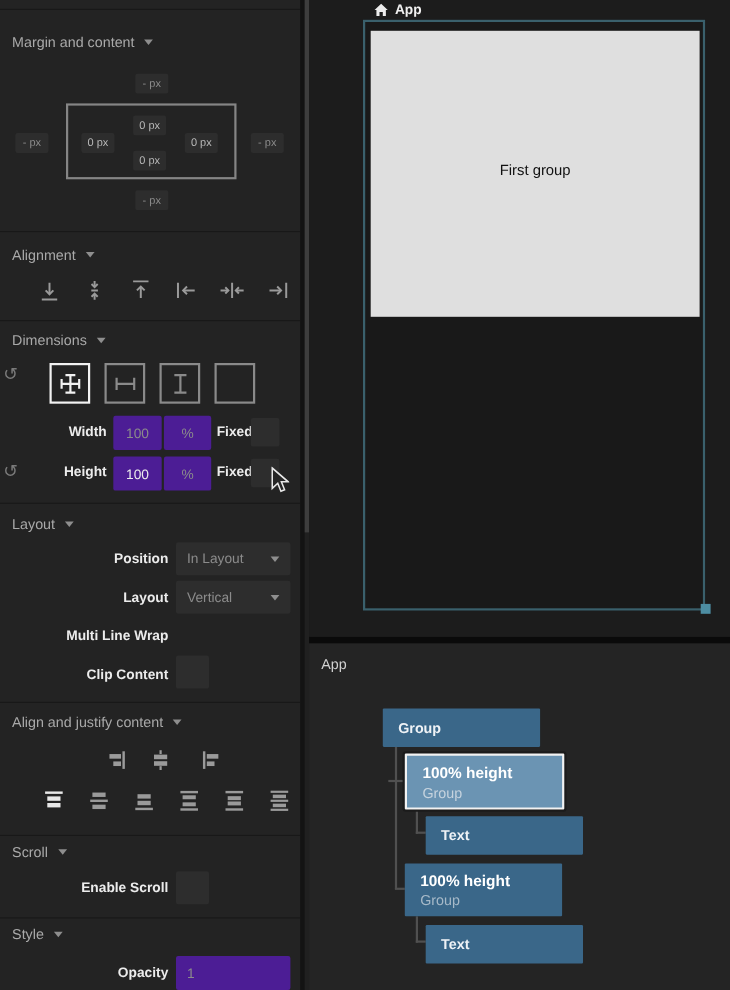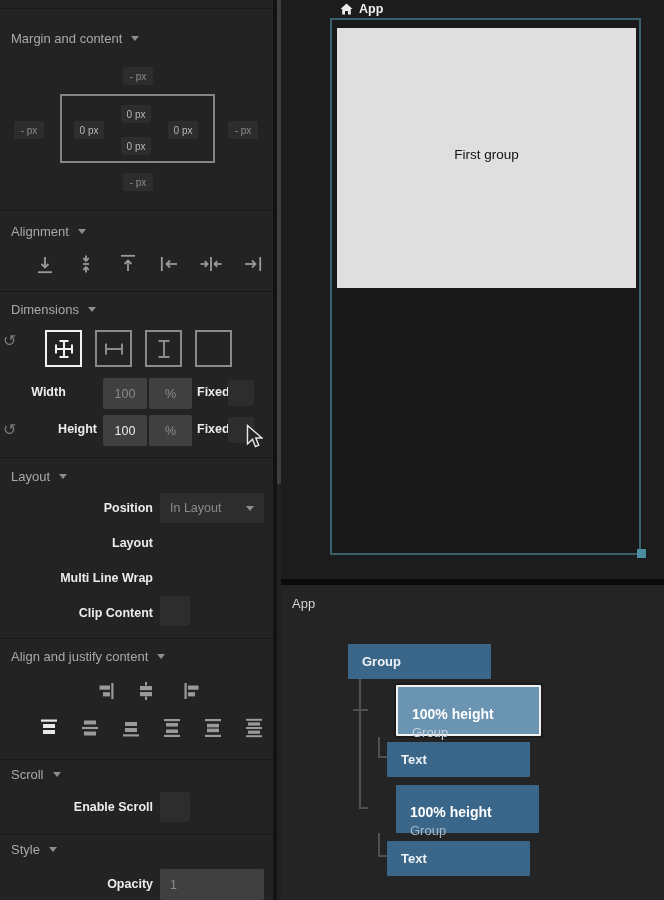--- a/index.html
+++ b/index.html
@@ -20,21 +20,21 @@
   .badge.dash { color:#8b8b8b; }
   .padrect { position:absolute; left:60px; top:94px; width:155px; height:69px;
              border:2px solid #858585; }
   .icnbtn { position:absolute; width:26px; height:26px; display:flex; align-items:center; justify-content:center; }
   .dimbox { position:absolute; width:37px; height:37px; border:2px solid #8a8a8a;
             display:flex; align-items:center; justify-content:center; }
   .dimbox.sel { border-color:#f2f2f2; }
   .refresh { position:absolute; color:#7a7a7a; font-size:16px; line-height:16px; }
   .flabel { position:absolute; font-size:12.5px; font-weight:700; color:#ececec; }
   .r { width:152px; left:1px; text-align:right; }
-  .numbox { position:absolute; height:31px; background:#404040; border-radius:2px;
+  .numbox { position:absolute; height:31px; background:#4c1d95; border-radius:2px;
             display:flex; align-items:center; justify-content:center; font-size:12.5px; color:#8b8b8b; }
   .numbox.active { color:#ececec; }
   .numbox.leftpad { justify-content:flex-start; padding-left:10px; }
   .cb { position:absolute; background:#2d2d2d; border-radius:2px; }
   .dd { position:absolute; width:104px; height:30px; background:#2d2d2d; border-radius:2px;
         display:flex; align-items:center; justify-content:space-between; padding:0 10px;
         font-size:12.5px; color:#8b8b8b; }
 
   
   .vsplit { position:absolute; left:273px; top:0; width:4px; height:900px; background:#131313; }
@@ -54,21 +54,21 @@
   .handle { position:absolute; left:356px; top:549px; width:9px; height:9px; background:#4d8da2; }
 
   .hsplit { position:absolute; left:281px; top:579px; width:383px; height:6px; background:#0a0a0a; }
 
   
   .tree { position:absolute; left:281px; top:585px; width:383px; height:315px; background:#242424; }
   .tree-title { position:absolute; left:11px; top:11px; font-size:13px; color:#d2d2d2; }
   .node { position:absolute; background:#3a6789; color:#eef2f6; font-size:13px; font-weight:700;
           border-radius:1px; }
   .node.single { line-height:35px; padding-left:14px; }
-  .node.dbl { padding:18px 0 0 14px;margin-left:28px; }
+  .node.dbl { padding:6px 0 0 14px; }
   .node.dbl .main { font-size:14px; font-weight:700; color:#ffffff; line-height:19px; }
   .node.dbl .sub { font-size:13px; font-weight:400; color:#a6b9c8; line-height:17px; }
   .node.selected { background:#6b94b3; border:2px solid #f2f2f2; box-shadow:0 0 0 2px #1b1b1b; }
   .node.selected .sub { color:#c6d3de; }
   .conn { position:absolute; background:#505050; }
 
   .cursor { position:absolute; left:246px; top:424px; }
 </style>
 </head>
 <body>
@@ -162,21 +162,21 @@
           <path d="M3 11H19M3 5.5V16.5M19 5.5V16.5"></path>
         </svg>
     </div>
     <div class="dimbox" style="left:145px; top:330px">
       <svg width="22" height="22" viewBox="0 0 22 22" fill="none" stroke="#8a8a8a" stroke-width="2">
           <path d="M11 3V19M5.5 3H16.5M5.5 19H16.5"></path>
         </svg>
     </div>
     <div class="dimbox" style="left:195px; top:330px"></div>
 
-    <div class="flabel" style="left:0; width:97px; text-align:center; top:385px">Width</div>
+    <div class="flabel" style="left:0; width:97px; text-align:right; top:385px">Width</div>
     <div class="numbox" style="left:103px; top:378px; width:44px">100</div>
     <div class="numbox" style="left:149px; top:378px; width:43px">%</div>
     <div class="flabel" style="left:197px; top:385px">Fixed</div>
     <div class="cb" style="left:228px; top:380px; width:26px; height:26px"></div>
 
     <div class="refresh" style="left:3px; top:422px">↺</div>
     <div class="flabel" style="left:0; width:97px; text-align:right; top:422px">Height</div>
     <div class="numbox active" style="left:103px; top:415px; width:44px">100</div>
     <div class="numbox" style="left:149px; top:415px; width:43px">%</div>
     <div class="flabel" style="left:197px; top:422px">Fixed</div>
@@ -187,20 +187,24 @@
     <div class="sec-h" style="top:469px">
       <span>Layout</span>
       <span class="tri"></span>
     </div>
     <div class="flabel r" style="top:501px">Position</div>
     <div class="dd" style="left:160px; top:493px">
       <span>In Layout</span>
       <span class="tri"></span>
     </div>
     <div class="flabel r" style="top:536px">Layout</div>
+    <div class="dd" style="left:160px; top:528px">
+      <span>Vertical</span>
+      <span class="tri"></span>
+    </div>
     <div class="flabel r" style="top:571px">Multi Line Wrap</div>
     <div class="flabel r" style="top:606px">Clip Content</div>
     <div class="cb" style="left:160px; top:596px; width:30px; height:30px"></div>
 
     <div class="sep" style="top:638px"></div>
 
     <div class="sec-h" style="top:649px">
       <span>Align and justify content</span>
       <span class="tri"></span>
     </div>

